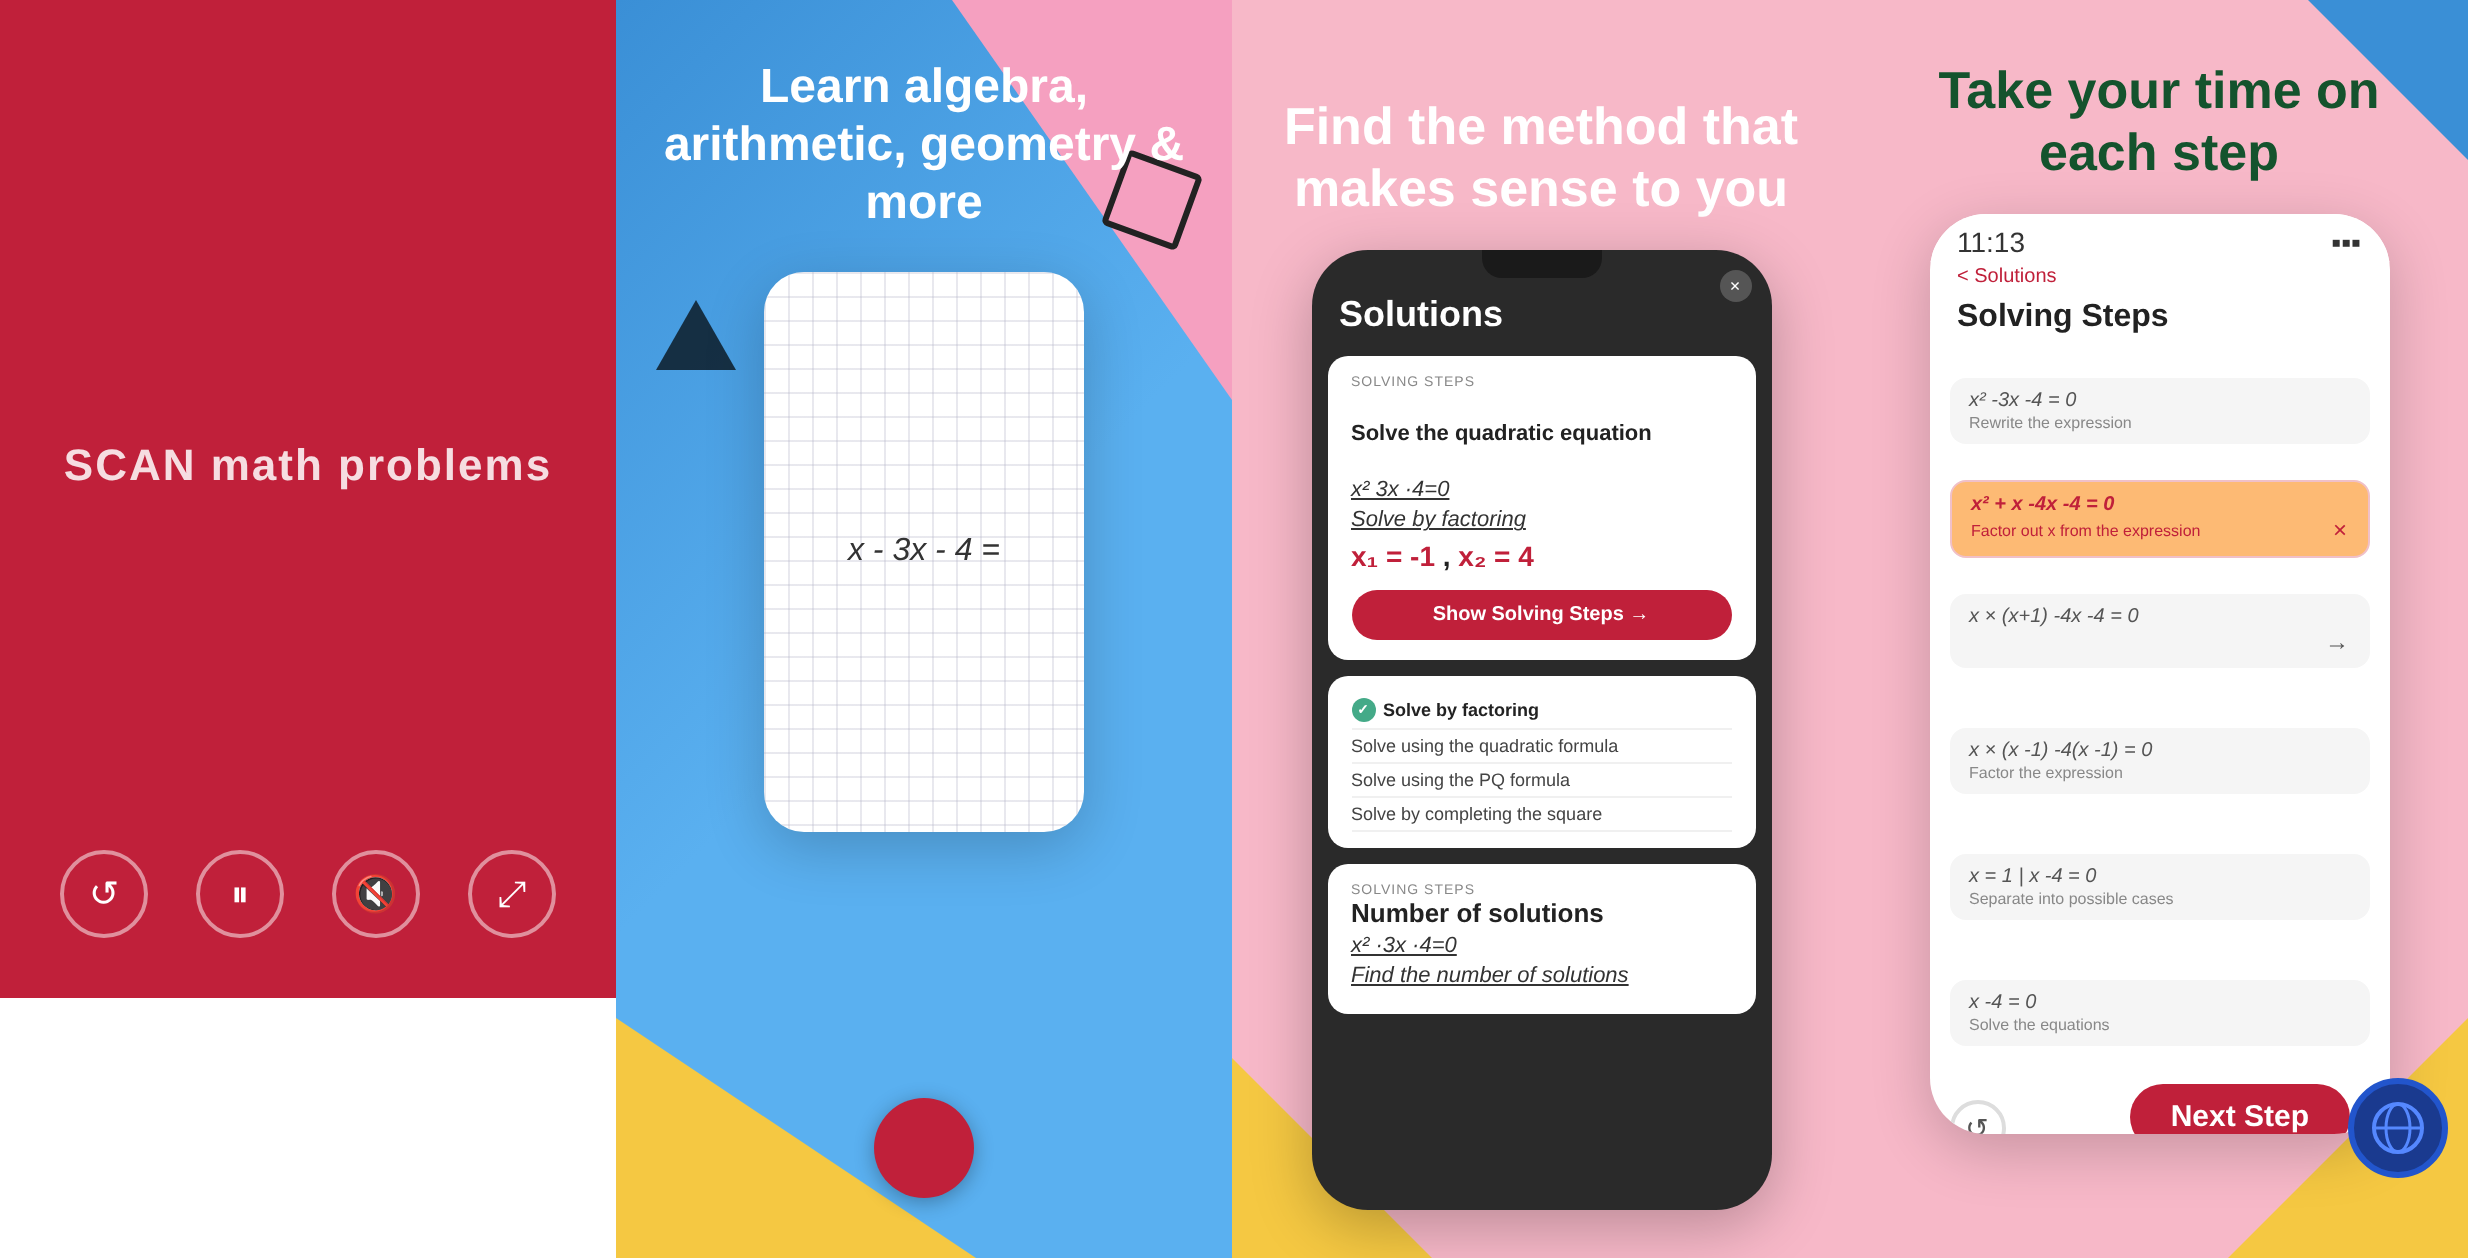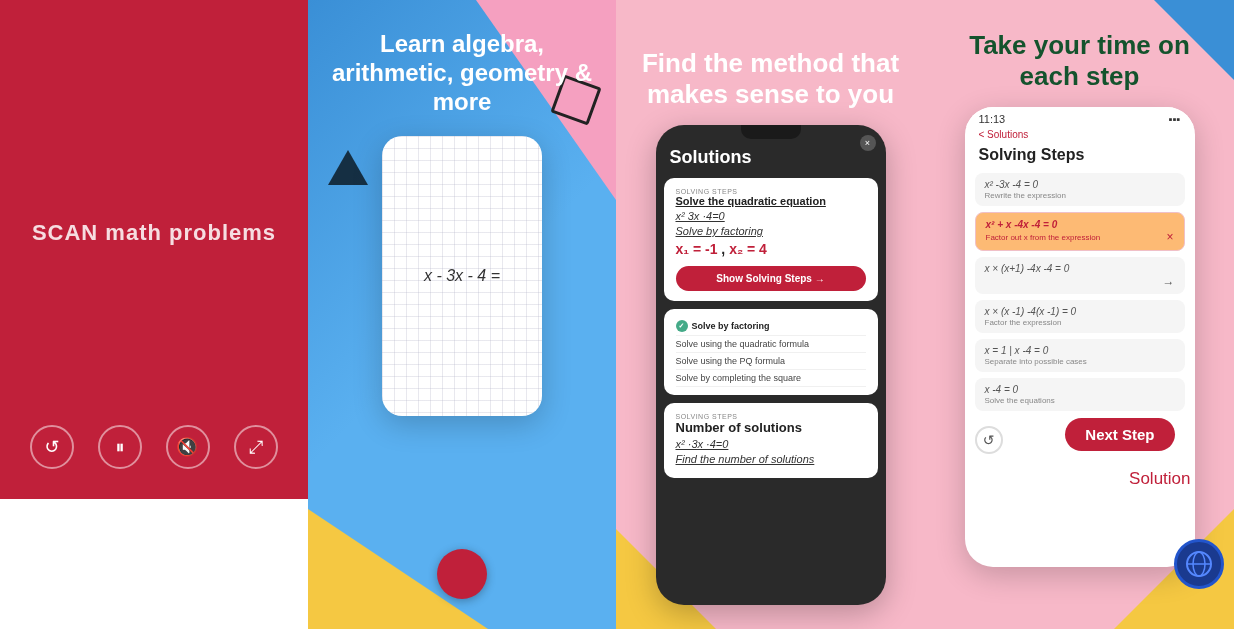--- a/index.html
+++ b/index.html
@@ -200,22 +200,21 @@
     .solving-steps-label {
       font-size: 7px;
       color: #888;
       text-transform: uppercase;
       letter-spacing: 0.5px;
     }
     .solve-title {
       font-size: 11px;
       font-weight: 700;
       color: #222;
-      margin: 0 0;
-      text-decoration: underline;
+      margin: 16px 0;
     }
     .equation-text {
       font-size: 11px;
       color: #333;
       font-style: italic;
       margin: 3px 0;
       text-decoration: underline;
     }
     .answer-text {
       font-size: 14px;
@@ -329,21 +328,21 @@
       box-shadow: 0 8px 30px rgba(0,0,0,0.2);
       display: flex;
       flex-direction: column;
     }
     .phone-status-bar-4 {
       background: white;
       padding: 6px 14px 2px;
       display: flex;
       justify-content: space-between;
       align-items: flex-start;
-      font-size: 11px;
+      font-size: 14px;
       color: #333;
     }
     .phone-nav-4 {
       padding: 2px 14px 4px;
       display: flex;
       align-items: flex-start;
       gap: 4px;
     }
     .back-text {
       color: #c0203a;
@@ -351,21 +350,21 @@
     }
     .solving-steps-h {
       padding: 2px 14px 6px;
     }
     .solving-steps-h h3 {
       font-size: 16px;
       font-weight: 800;
       color: #222;
     }
     .step-card {
-      margin: 3px 10px;
+      margin: 15px 10px;
       border-radius: 8px;
       padding: 6px 10px;
       background: #f5f5f5;
     }
     .step-eq {
       font-size: 10px;
       font-style: italic;
       color: #555;
     }
     .step-desc {

